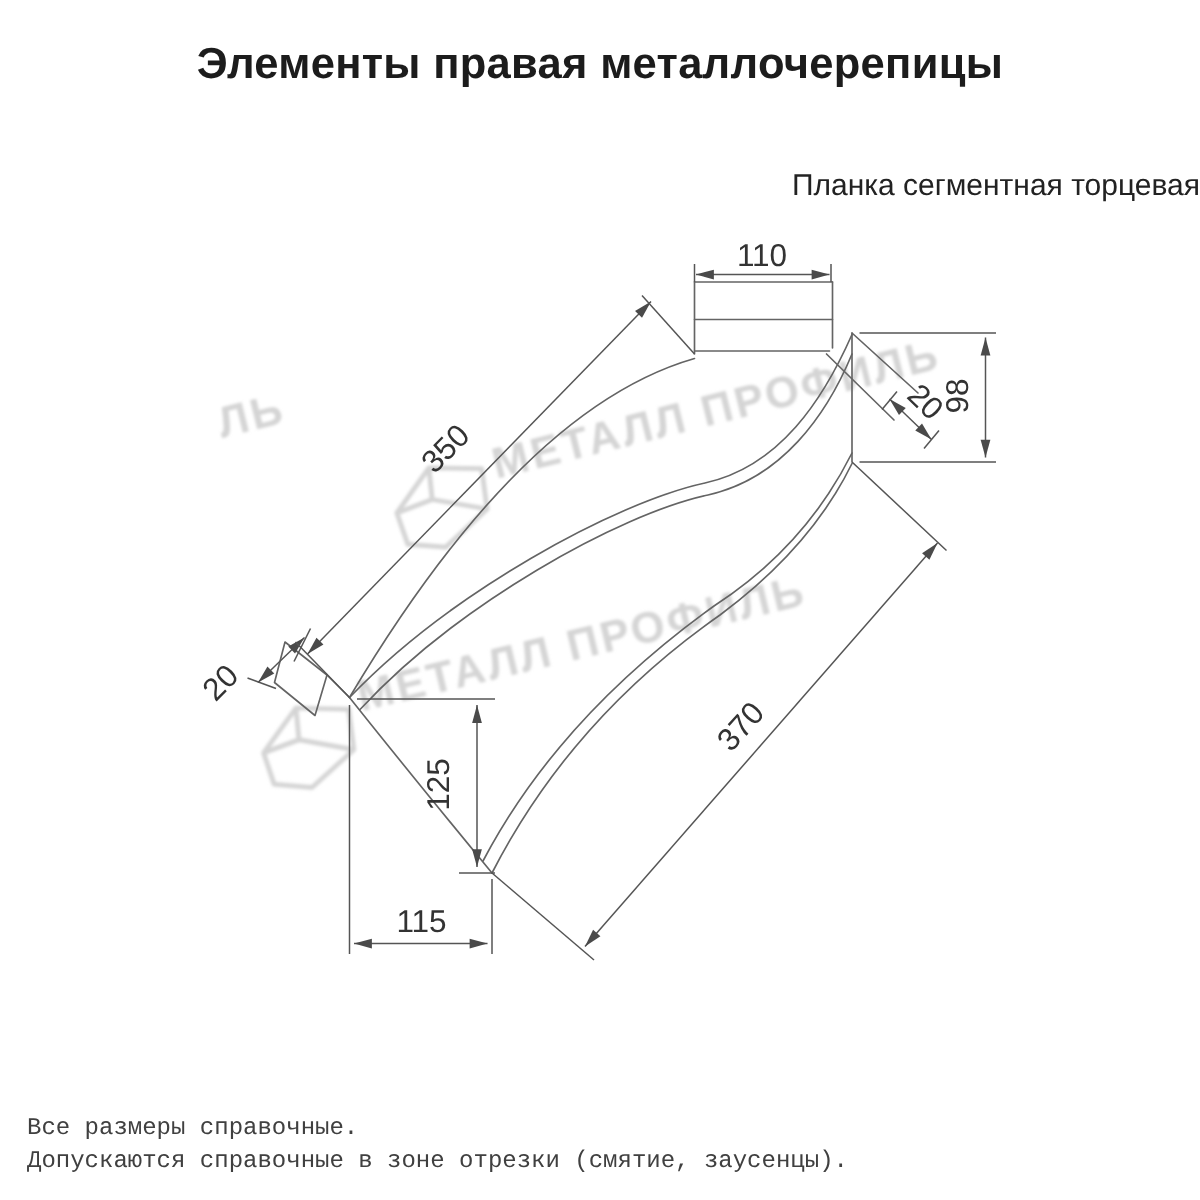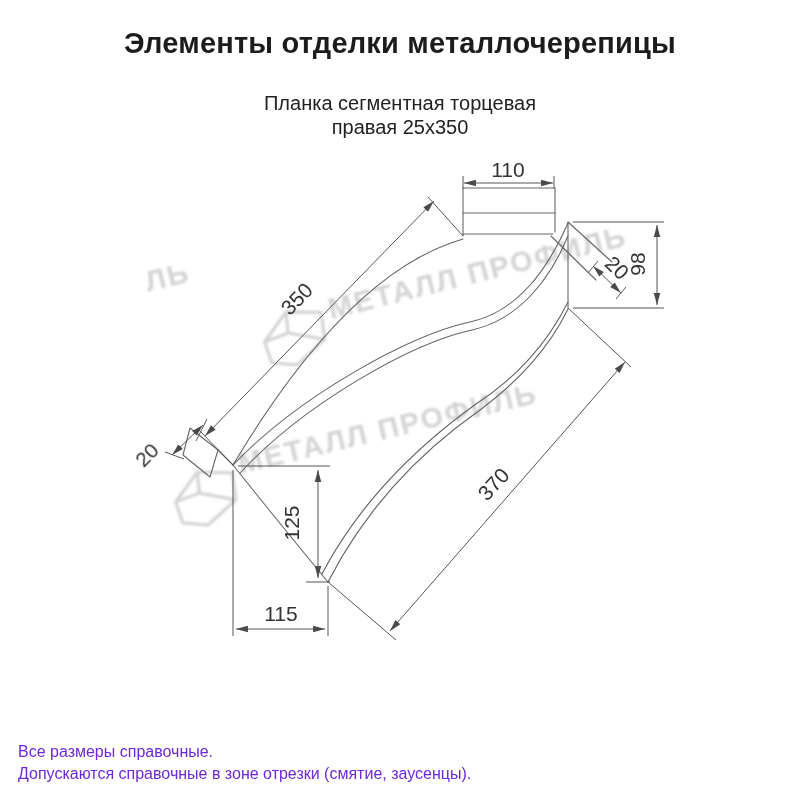--- a/index.html
+++ b/index.html
@@ -5,43 +5,42 @@
   html,body{margin:0;padding:0;}
   body{
     width:800px;height:800px;position:relative;overflow:hidden;
     background:#ffffff;font-family:"Liberation Sans",sans-serif;
   }
   .title{
     position:absolute;top:27px;left:0;width:800px;text-align:center;
     font-size:29px;font-weight:bold;color:#1c1c1c;letter-spacing:.2px;
   }
   .subtitle{
-    position:absolute;top:91px;left:0;width:800px;text-align:center;
+    position:absolute;top:112px;left:0;width:800px;text-align:right;
     font-size:20px;line-height:24px;color:#222222;
   }
   .footer{
     position:absolute;top:741px;left:18px;right:10px;
-    font-size:16px;line-height:22px;color:#6d28d9;
+    font-size:16px;line-height:22px;color:#404040;font-family:Liberation Mono, monospace;
   }
   svg.drawing{position:absolute;left:0;top:0;}
   .obj{stroke:#646464;stroke-width:1.1;fill:none;stroke-linecap:round;stroke-linejoin:round;}
   .dim{stroke:#555555;stroke-width:1;fill:none;}
   .dimtxt{font-size:21px;fill:#333333;}
   .mid{text-anchor:middle;}
   .wm-text{font-size:29px;font-weight:bold;letter-spacing:2px;fill:#d4d4d4;}
   .wm-logo{stroke:#d4d4d4;stroke-width:3.2;fill:none;stroke-linejoin:round;}
 </style>
 </head>
 <body>
 
-<div class="title">Элементы отделки металлочерепицы</div>
+<div class="title">Элементы правая металлочерепицы</div>
 
 <div class="subtitle">
   <div>Планка сегментная торцевая</div>
-  <div>правая 25х350</div>
 </div>
 
 <svg class="drawing" width="800" height="800" viewBox="0 0 800 800">
   <defs>
     <marker id="arr" viewBox="0 0 12 8" refX="11.5" refY="4" markerWidth="13" markerHeight="9" markerUnits="userSpaceOnUse" orient="auto-start-reverse">
       <path d="M11.5,4 L0.5,1 L0.5,7 Z" fill="#4a4a4a"></path>
     </marker>
     <filter id="soft" x="-20%" y="-20%" width="140%" height="140%">
       <feGaussianBlur stdDeviation="0.9"></feGaussianBlur>
     </filter>

